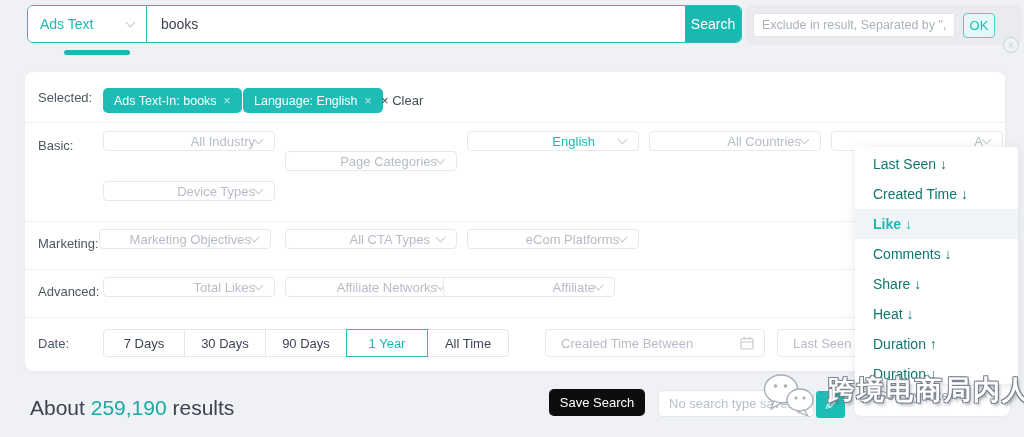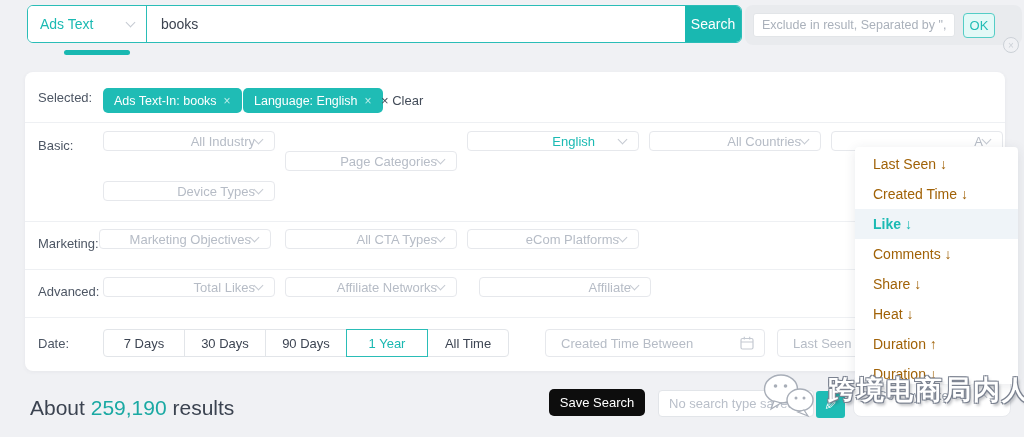--- a/index.html
+++ b/index.html
@@ -74,21 +74,21 @@
   .date-input { position:absolute; width:220px; height:28px; border:1px solid #e6e8ec;
     border-radius:4px; background:#fff; display:flex; align-items:center;
     justify-content:space-between; padding:0 10px 0 15px; font-size:13px;
     color:#b6bcc6; cursor:pointer; white-space:nowrap; overflow:hidden; }
 
   
   .menu { left:855px; top:147px; width:163px; height:237px; background:#fff;
     border-radius:4px; box-shadow:0 2px 12px rgba(40,50,70,.10);
     padding-top:2px; z-index:50; overflow:hidden; }
   .menu-item { height:30px; line-height:30px; padding-left:18px; font-size:14px;
-    color:#a16207; cursor:pointer; white-space:nowrap; }
+    color:#0f766e; cursor:pointer; white-space:nowrap; }
   .menu-item.active { color:#1bbab3; font-weight:bold; background:#eff4f8; }
   .menu-notch { left:881px; top:376px; width:12px; height:12px; background:#fff;
     transform:rotate(45deg); z-index:49; box-shadow:2px 2px 5px rgba(40,50,70,.08); }
 
   
   .results { left:30px; top:396px; font-size:21px; color:#3b4350; }
   .results .count { color:#1aa9a3; }
   .save-btn { left:549px; top:389px; width:96px; height:27px; background:#0d0d0d;
     color:#fff; border:none; border-radius:5px; font-size:13px; cursor:pointer;
     font-family:inherit; }
@@ -171,41 +171,41 @@
     <span class="chev"></span>
   </div>
 
   <div class="divider" style="top:149px;"></div>
 
   <div class="row-label" style="top:164px;">Marketing:</div>
   <div class="sel" style="left:74px; top:157px;">
     <span>Marketing Objectives</span>
     <span class="chev"></span>
   </div>
-  <div class="sel" style="left:260px; top:157px;">
+  <div class="sel" style="left:260px; top:157px;gap:7px;">
     <span>All CTA Types</span>
     <span class="chev"></span>
   </div>
   <div class="sel" style="left:442px; top:157px;">
     <span>eCom Platforms</span>
     <span class="chev"></span>
   </div>
 
   <div class="divider" style="top:197px;"></div>
 
   <div class="row-label" style="top:212px;">Advanced:</div>
   <div class="sel" style="left:78px; top:205px;">
     <span>Total Likes</span>
     <span class="chev"></span>
   </div>
   <div class="sel" style="left:260px; top:205px;">
     <span>Affiliate Networks</span>
     <span class="chev"></span>
   </div>
-  <div class="sel" style="left:454px; top:205px;">
+  <div class="sel" style="left:418px; top:205px;">
     <span>Affiliate</span>
     <span class="chev"></span>
   </div>
 
   <div class="divider" style="top:245px;"></div>
 
   <div class="row-label" style="top:264px;">Date:</div>
   <div class="seg-group" style="left:78px; top:257px;">
     <div class="seg">7 Days</div>
     <div class="seg">30 Days</div>

